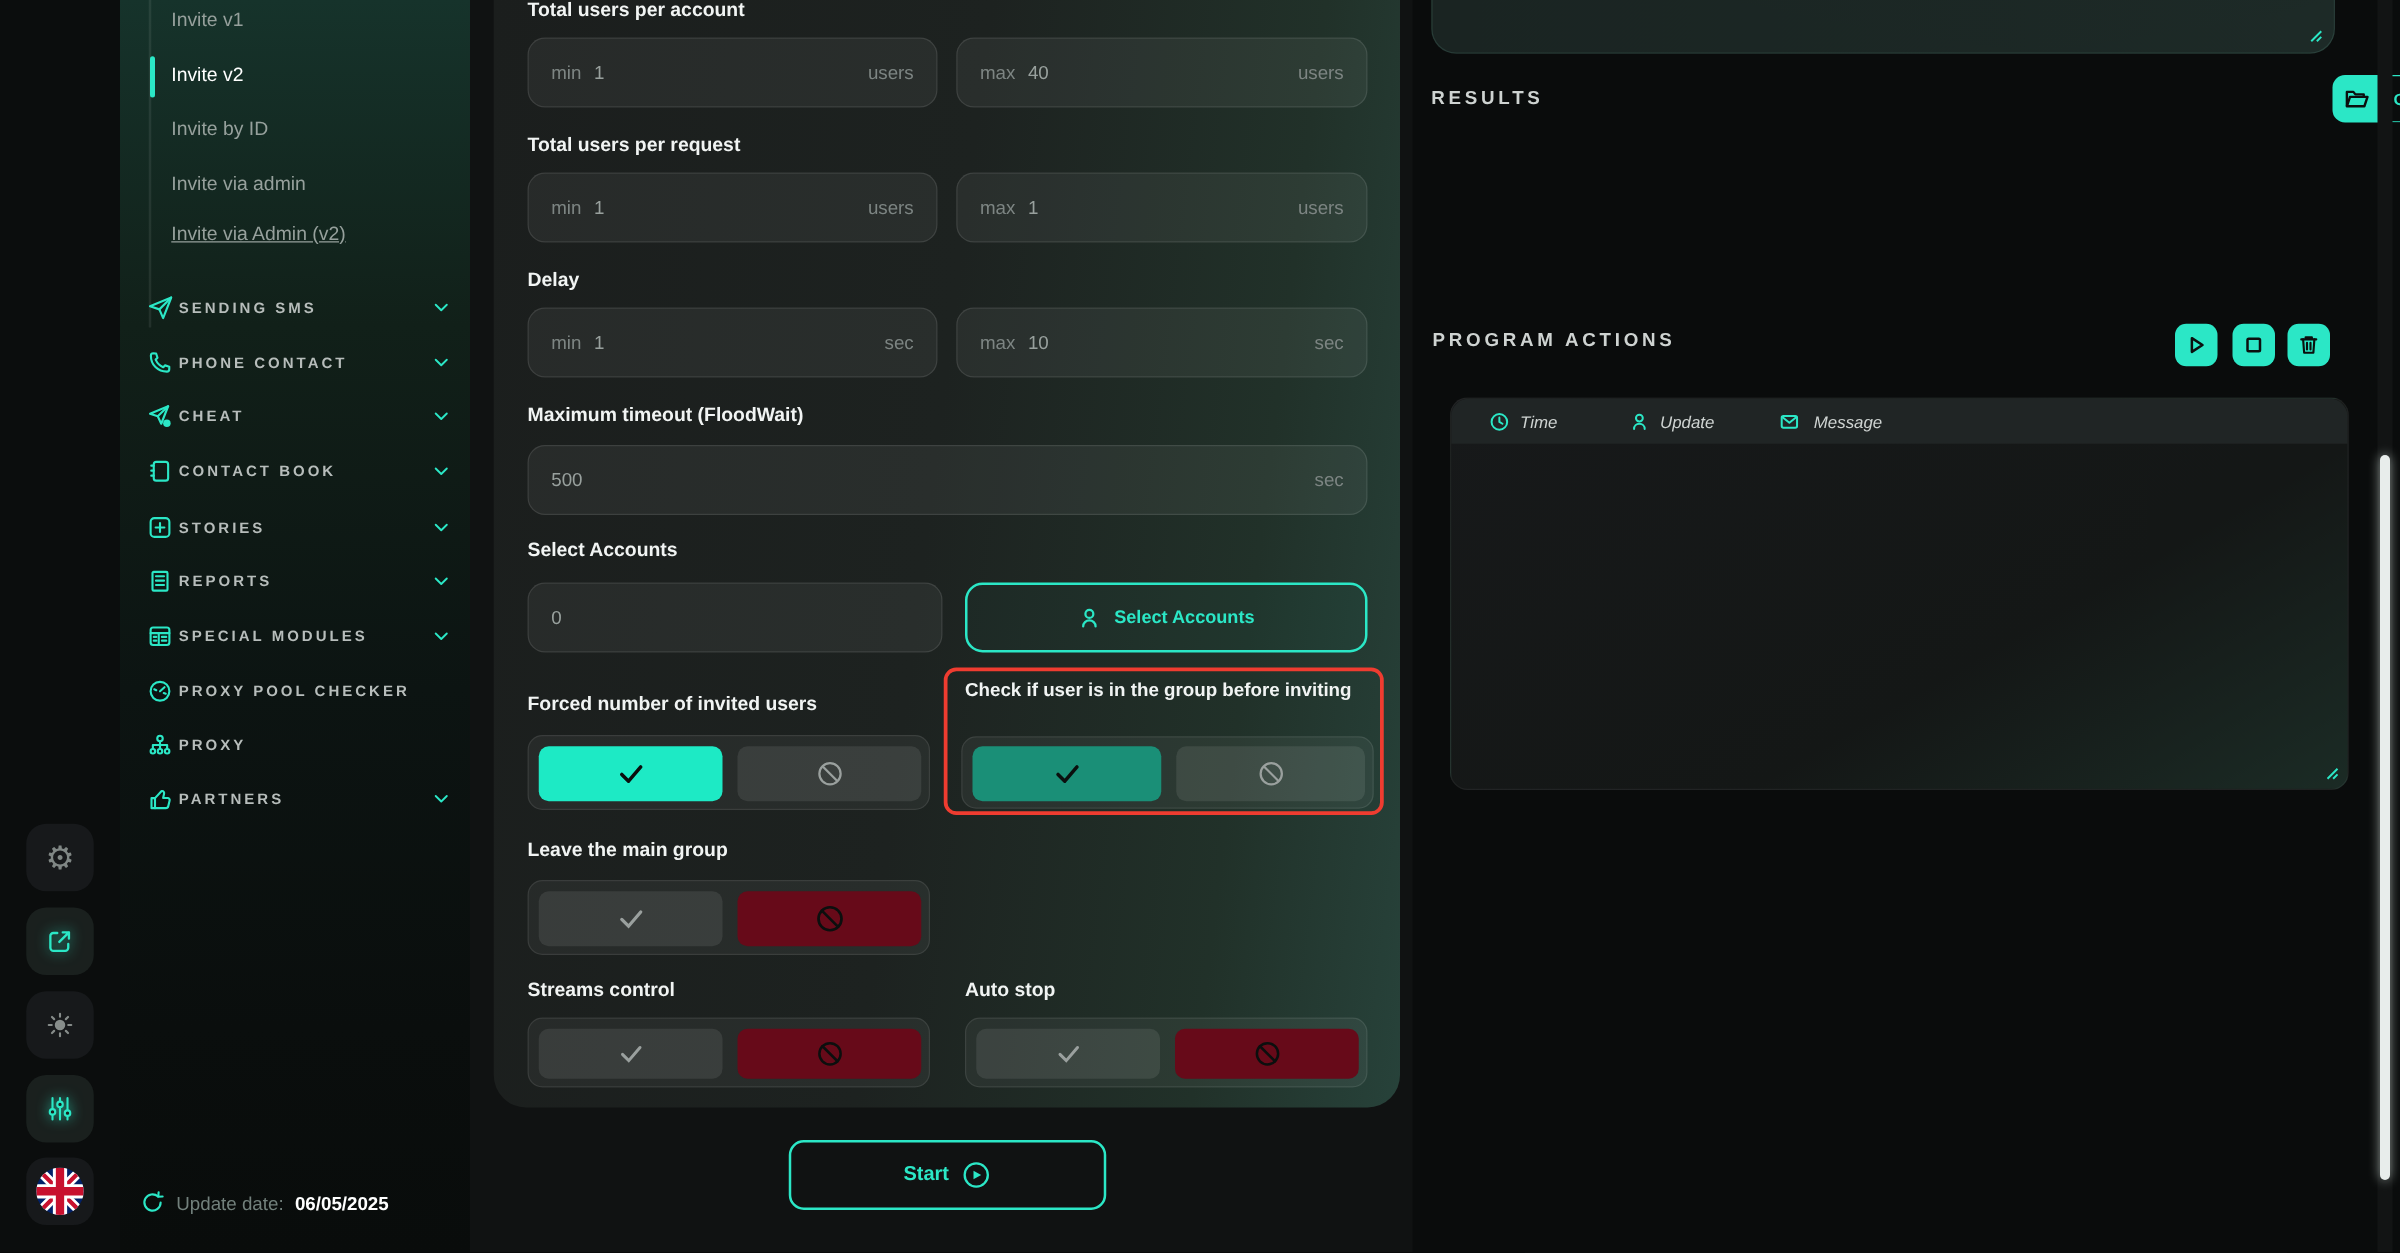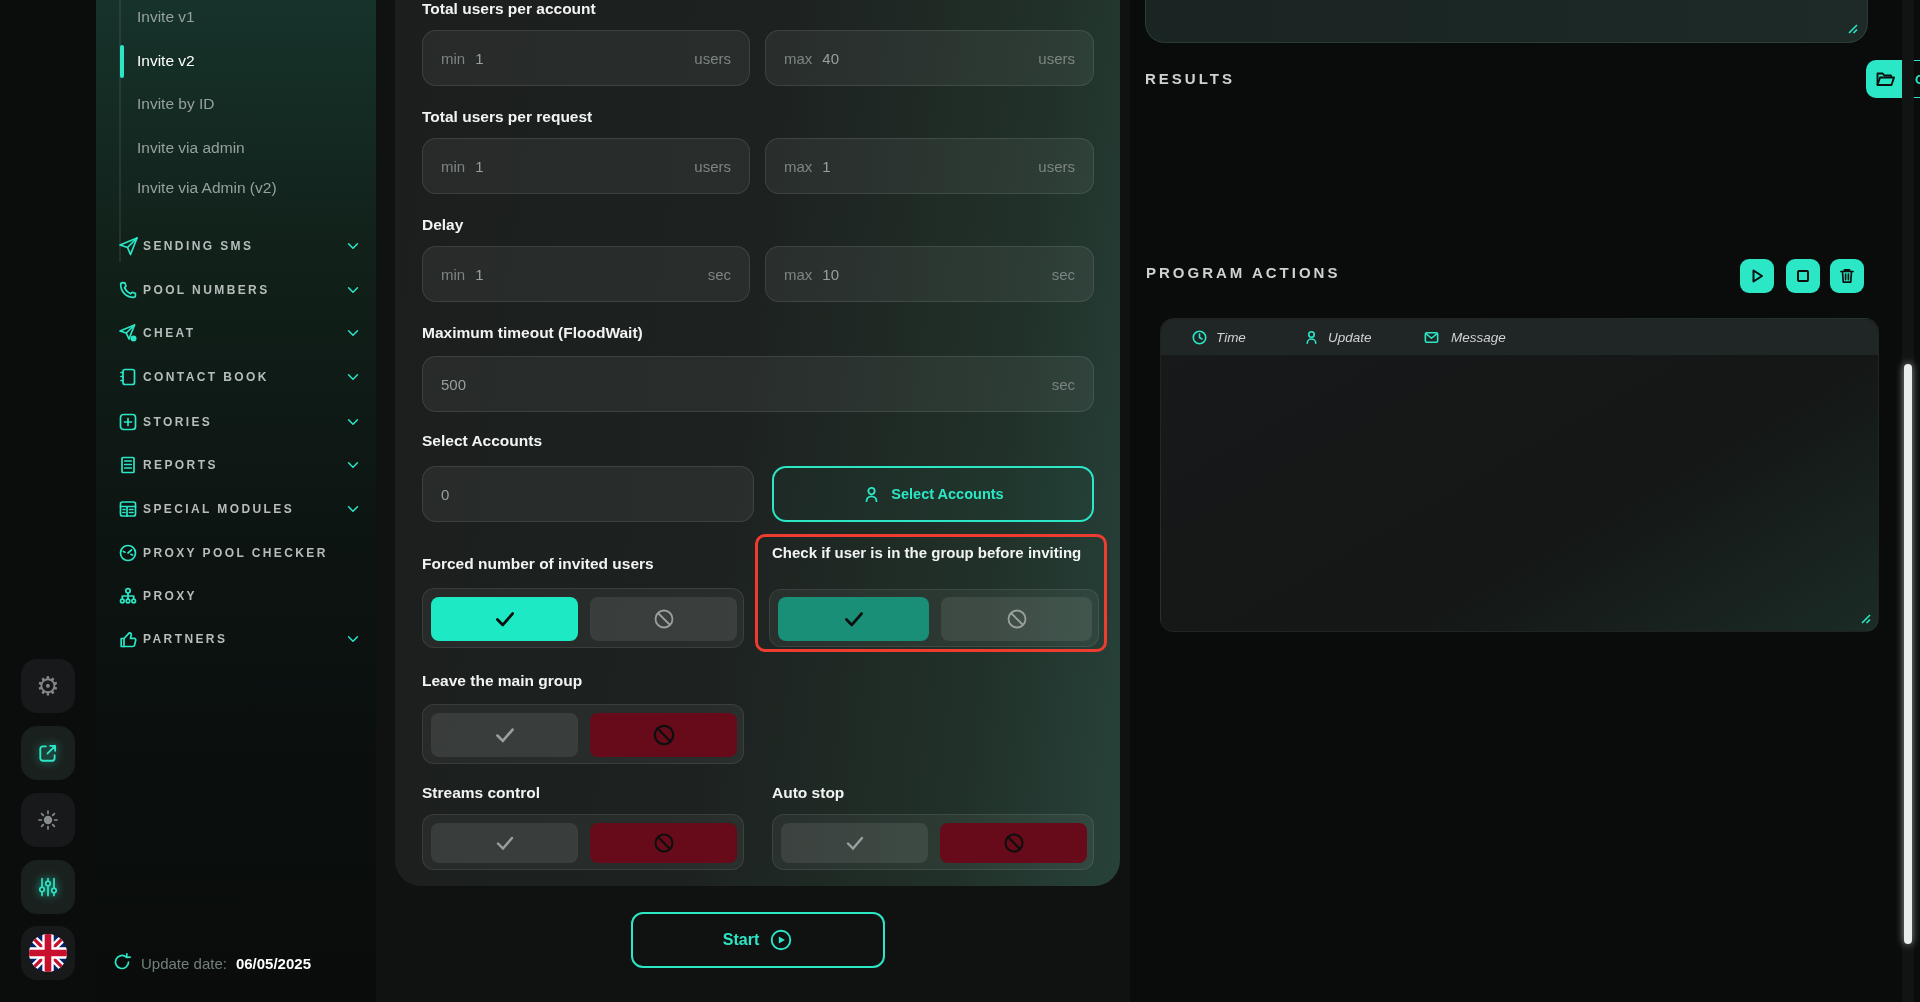--- a/index.html
+++ b/index.html
@@ -124,37 +124,37 @@
   </div>
 
   <div class="abs" id="sidebar">
     <div class="abs" id="submenu-line"></div>
     <div class="abs" id="active-bar"></div>
 
     <div class="abs subitem" style="top:8px;">Invite v1</div>
     <div class="abs subitem active" style="top:52px;">Invite v2</div>
     <div class="abs subitem" style="top:95px;">Invite by ID</div>
     <div class="abs subitem" style="top:139px;">Invite via admin</div>
-    <div class="abs subitem" style="top:179px;">Invite via Admin (v2)</div>
+    <div class="abs subitem" style="top:179px;text-decoration:underline;">Invite via Admin (v2)</div>
 
     <div class="abs secrow" style="top:224px;">
       <svg class="ic cy" viewBox="0 0 20 20">
           <path d="M2 9 L19 2 L12.5 18.5 L9.5 11.5 Z"></path>
           <path d="M9.5 11.5 L19 2"></path>
         </svg>
       <span class="lbl">SENDING SMS</span>
       <svg class="chev cy" viewBox="0 0 18 18">
           <polyline points="4 6.5 9 11.5 14 6.5"></polyline>
         </svg>
     </div>
     <div class="abs secrow" style="top:268px;">
       <svg class="ic cy" viewBox="0 0 20 20">
           <path d="M4.6 2.6 C3.6 2.6 2.7 3.5 2.7 4.5 c0 7.3 5.5 12.8 12.8 12.8 1 0 1.9-.9 1.9-1.9 v-2 l-3.3-1.1 -1.5 1.5 c-2.7-1.2 -4.9-3.4 -6.1-6.1 l1.5-1.5 -1.1-3.4 Z"></path>
         </svg>
-      <span class="lbl">POOL NUMBERS</span>
+      <span class="lbl">PHONE CONTACT</span>
       <svg class="chev cy" viewBox="0 0 18 18">
           <polyline points="4 6.5 9 11.5 14 6.5"></polyline>
         </svg>
     </div>
     <div class="abs secrow" style="top:311px;">
       <svg class="ic cy" viewBox="0 0 20 20">
           <path d="M2 8 L16.5 2 L11 16 L8.2 10 Z"></path>
           <path d="M8.2 10 L16.5 2"></path>
           <circle cx="15.5" cy="15.5" r="3" fill="#2be7c6" stroke="none"></circle>
         </svg>

